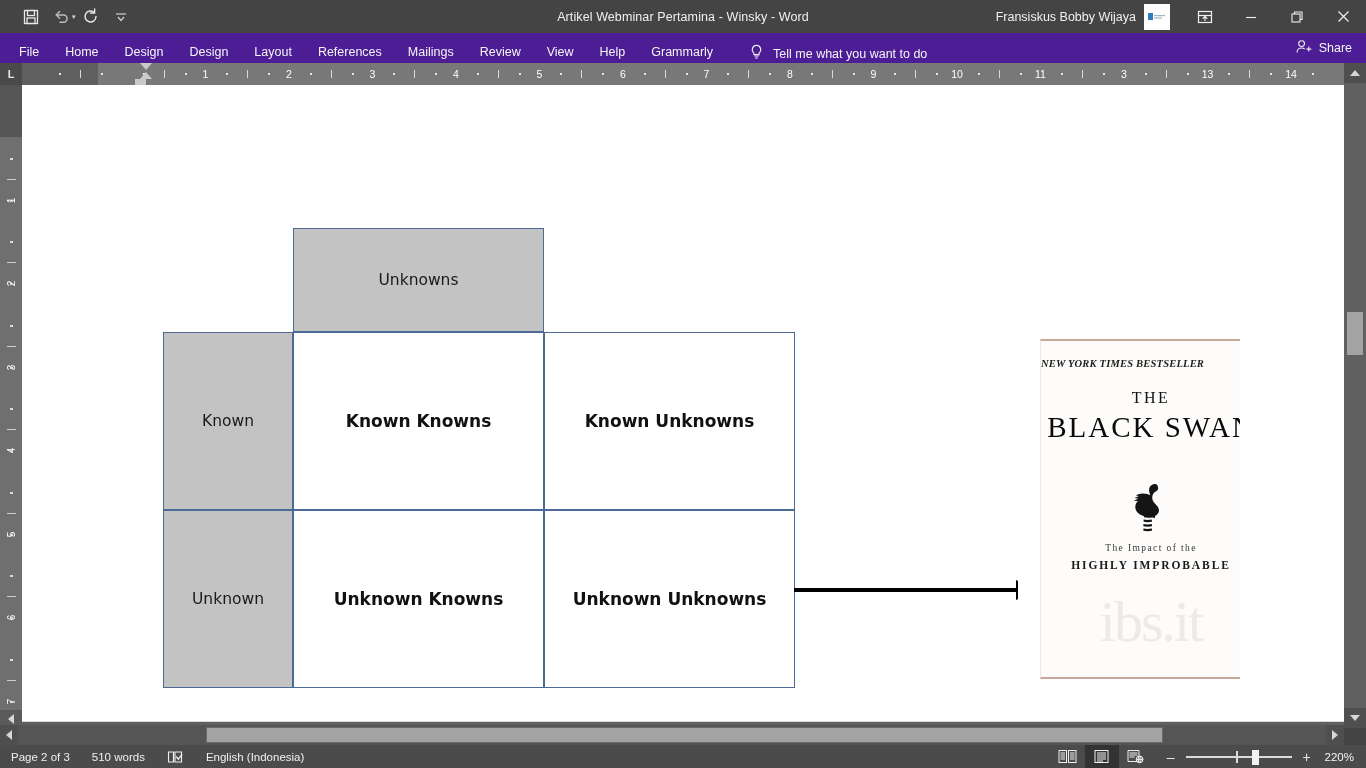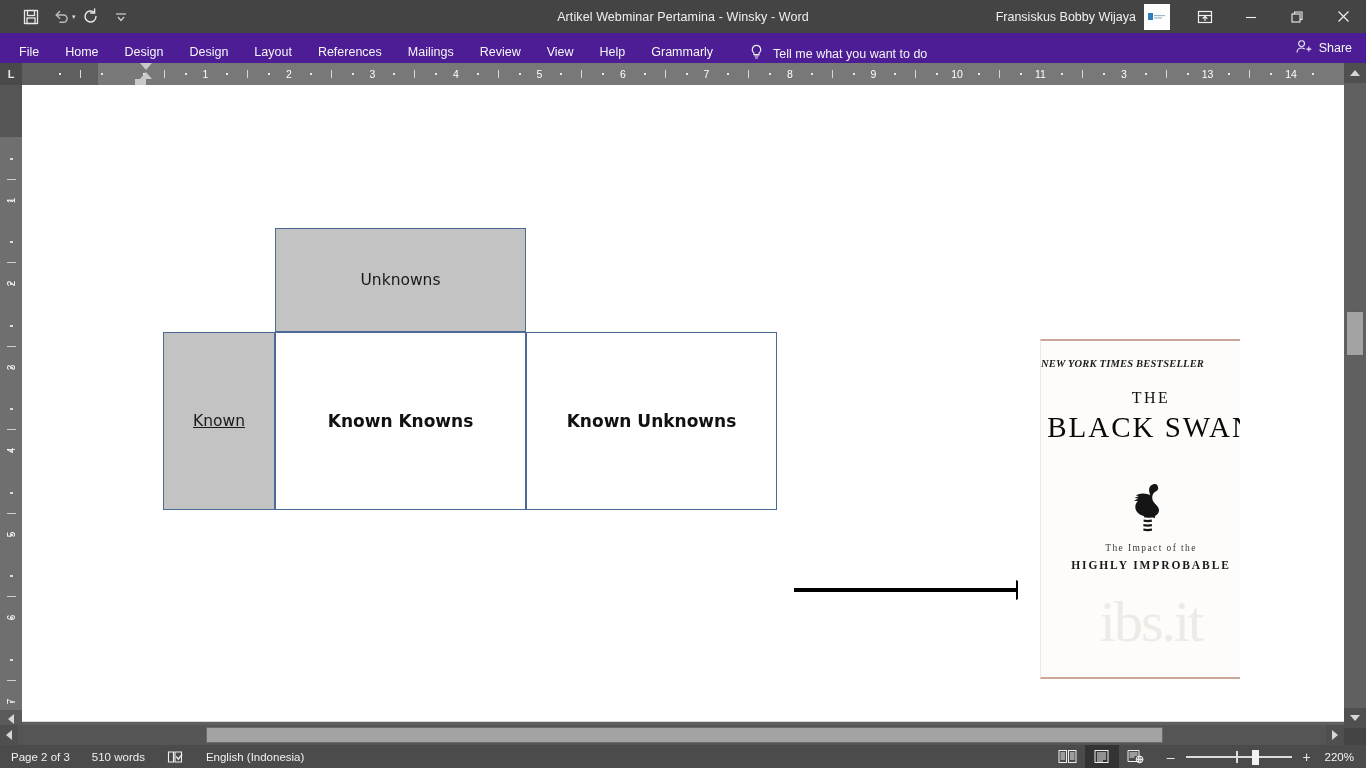--- a/index.html
+++ b/index.html
@@ -161,21 +161,21 @@
   .mcell.empty { border: none; background: transparent; }
   .mcell.hdr {
     background: #c3c3c3; font-size: 15.5px; color: #1a1a1a; font-weight: normal;
   }
   .mcell.side {
     background: #c3c3c3; font-size: 15.5px; color: #1a1a1a; font-weight: normal;
   }
   .mcell.body {
     background: #ffffff; font-size: 17px; font-weight: bold; color: #111111;
   }
-  .w-corner { width: 112px; text-decoration: underline; }
+  .w-corner { width: 130px; }
   .w-col    { width: 251px; }
   .h-hdr    { height: 104px; }
   .h-row    { height: 178px; }
 
   
   .arrow-wrap { position: absolute; left: 772px; top: 495px; width: 250px; height: 20px; }
   .arrow-line {
     position: absolute; left: 0; top: 8px; width: 228px; height: 4px; background: #000;
   }
   .arrow-head {
@@ -511,20 +511,25 @@
     <div class="matrix">
       <div class="mrow">
         <div class="mcell empty w-corner h-hdr"></div>
         <div class="mcell hdr w-col h-hdr">Unknowns</div>
       </div>
       <div class="mrow">
         <div class="mcell side w-corner h-row">Known</div>
         <div class="mcell body w-col h-row">Known Knowns</div>
         <div class="mcell body w-col h-row">Known Unknowns</div>
       </div>
+      <div class="mrow">
+        <div class="mcell side w-corner h-row">Unknown</div>
+        <div class="mcell body w-col h-row">Unknown Knowns</div>
+        <div class="mcell body w-col h-row">Unknown Unknowns</div>
+      </div>
     </div>
 
     <div class="arrow-wrap">
       <div class="arrow-line"></div>
       <div class="arrow-head"></div>
     </div>
 
     <div class="book">
       <div class="book-inner">
         <div class="bk-bestseller">NEW YORK TIMES BESTSELLER</div>

